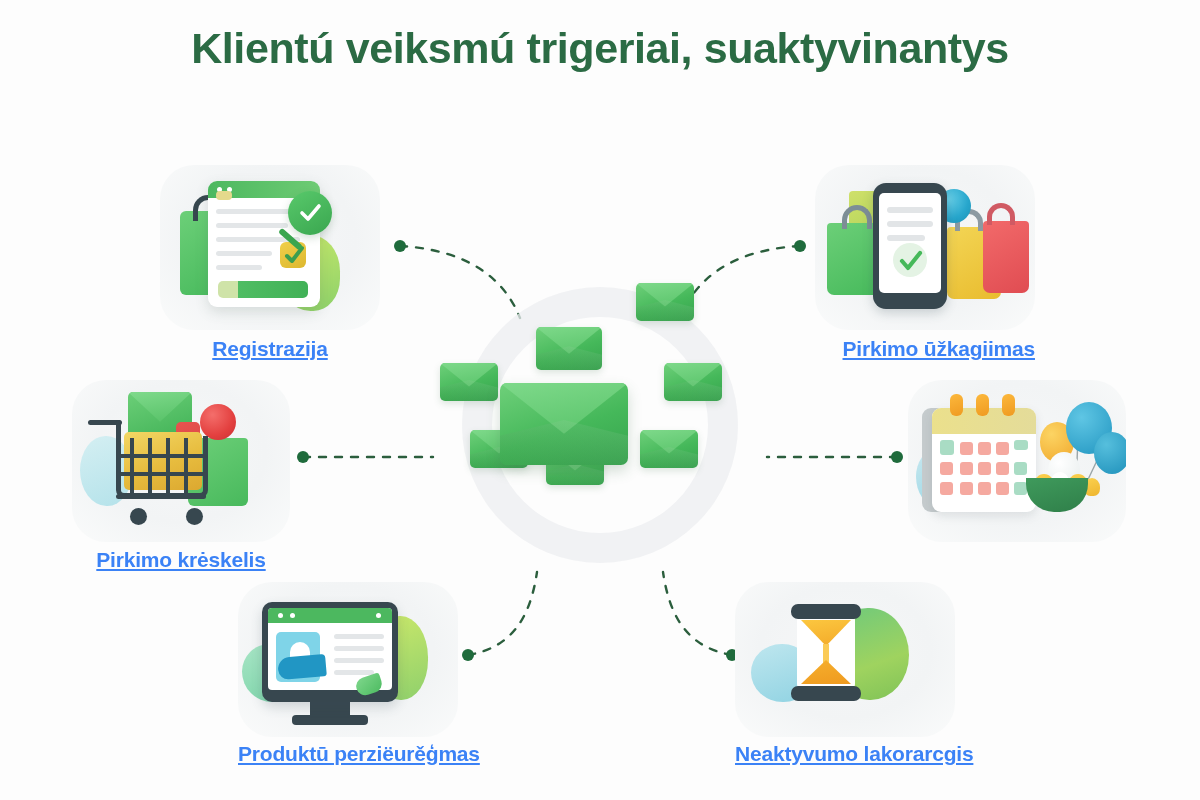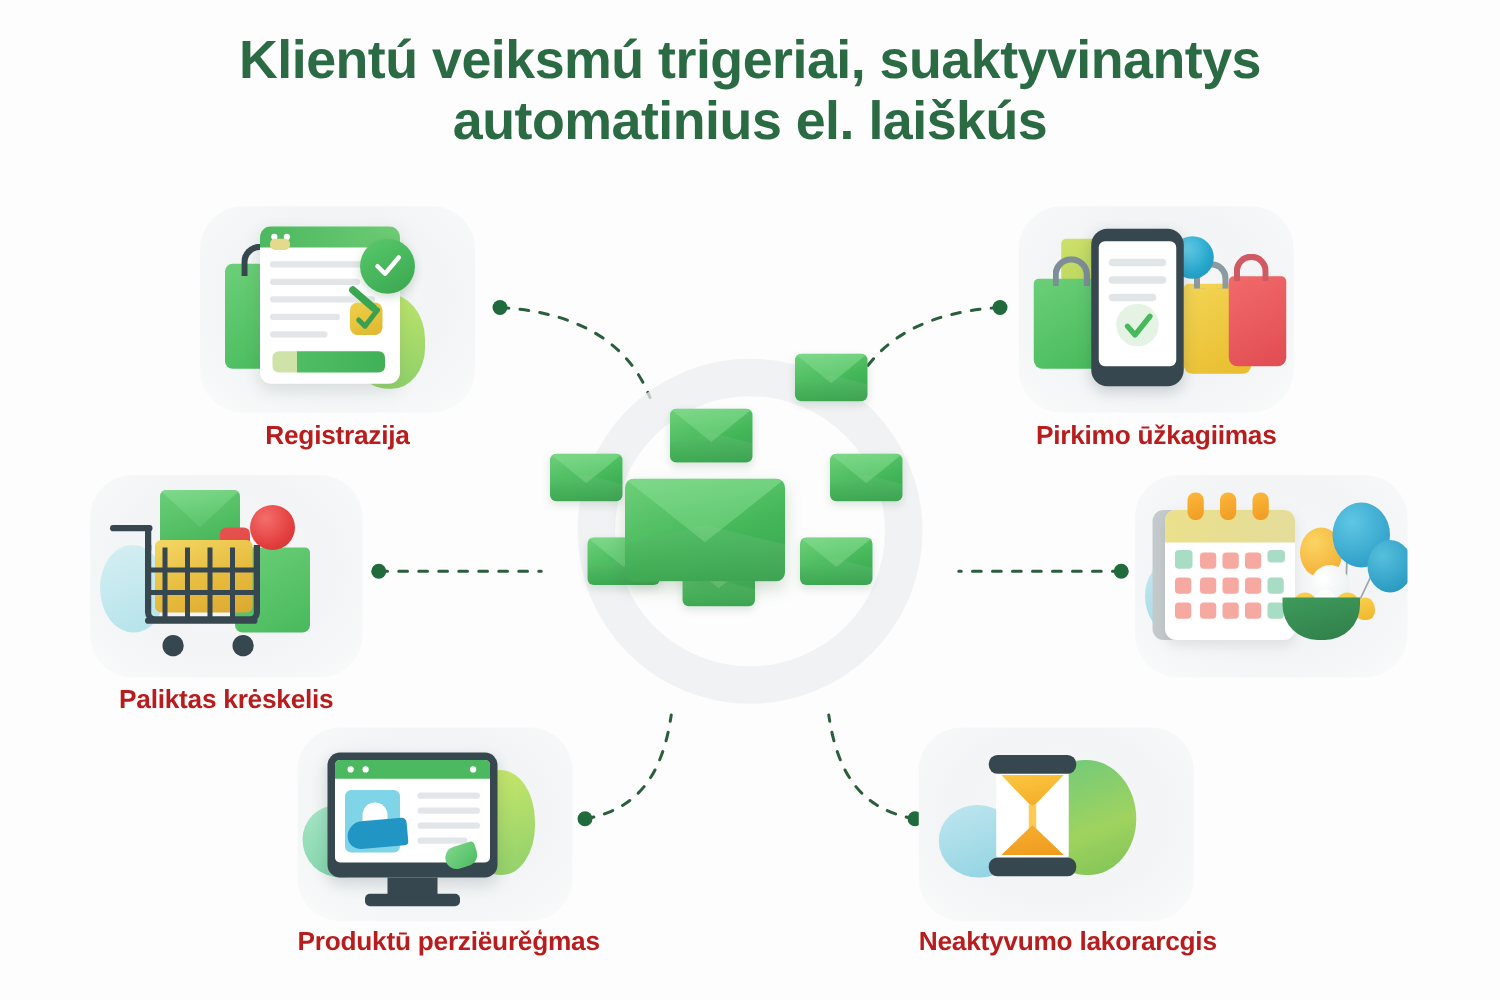--- a/index.html
+++ b/index.html
@@ -112,23 +112,24 @@
     border-radius: 34px;
     background: radial-gradient(ellipse at 50% 45%, #f6f7f8 0%, #f2f4f5 55%, #fafbfb 100%);
     overflow: hidden;
   }
   .node-label {
     position: absolute;
     width: 100%;
     text-align: center;
     font-size: 21px;
     font-weight: 700;
-    color: #b91c1c;
+    color: #3b82f6;
     letter-spacing: -0.2px;
     white-space: nowrap;
+    text-decoration: underline;
   }
 
   
   .il { position: absolute; }
   .blob { border-radius: 50%; filter: blur(0.3px); }
 
   
   .reg-bag {
     left: 20px; top: 46px; width: 58px; height: 84px;
     border-radius: 6px;
@@ -359,21 +360,20 @@
   }
   .hg-neck { left: 88px; top: 62px; width: 6px; height: 20px; background: #fbcb56; }
 </style>
 </head>
 <body>
 
 <div id="stage">
 
   <div class="title-wrap">
     <div class="title-line">Klientú veiksmú trigeriai, suaktyvinantys</div>
-    <div class="title-line">automatinius el. laiškús</div>
   </div>
 
   <svg class="connectors" viewBox="0 0 1200 800">
     <g fill="none" stroke="#2b5e3d" stroke-width="2.4" stroke-linecap="round" stroke-dasharray="7 9">
       <path d="M400,246 C470,250 505,280 520,318"></path>
       <path d="M800,246 C730,250 695,280 680,318"></path>
       <path d="M303,457 L433,457"></path>
       <path d="M897,457 L767,457"></path>
       <path d="M468,655 C510,648 530,620 537,572"></path>
       <path d="M732,655 C690,648 670,620 663,572"></path>
@@ -445,21 +445,21 @@
       <div class="il pur-phone"></div>
       <div class="il pur-screen"></div>
       <div class="il pur-sline" style="left:72px;top:42px;width:46px;"></div>
       <div class="il pur-sline" style="left:72px;top:56px;width:46px;"></div>
       <div class="il pur-sline" style="left:72px;top:70px;width:38px;"></div>
       <div class="il pur-circle"></div>
       <svg class="il" style="left:84px;top:84px;" width="24" height="24" viewBox="0 0 24 24">
         <path d="M3 12 L9 19 L21 4" stroke="#46b95a" stroke-width="4.2" fill="none" stroke-linecap="round" stroke-linejoin="round"></path>
       </svg>
     </div>
-    <div class="node-label" style="top:172px;">Pirkimo ūžkagiimas</div>
+    <div class="node-label" style="top:172px;text-align:right;">Pirkimo ūžkagiimas</div>
   </div>
 
   <div class="node" style="left:72px;top:380px;">
     <div class="icon-card" style="width:218px;height:162px;">
       <div class="il cart-blob"></div>
       <div class="il cart-env">
           <div class="il cart-env-flap"></div>
         </div>
       <div class="il cart-bag2"></div>
       <div class="il cart-red"></div>
@@ -471,21 +471,21 @@
       <div class="cart-bar" style="left:76px;top:58px;width:4px;height:60px;"></div>
       <div class="cart-bar" style="left:94px;top:58px;width:4px;height:60px;"></div>
       <div class="cart-bar" style="left:112px;top:58px;width:4px;height:60px;"></div>
       <div class="cart-bar" style="left:44px;top:92px;width:92px;height:4px;"></div>
       <div class="cart-bar" style="left:16px;top:40px;width:34px;height:5px;border-radius:3px;"></div>
       <div class="cart-bar" style="left:44px;top:40px;width:5px;height:22px;border-radius:3px;"></div>
       <div class="cart-bar" style="left:44px;top:114px;width:90px;height:5px;border-radius:3px;"></div>
       <div class="il cart-wheel" style="left:58px;"></div>
       <div class="il cart-wheel" style="left:114px;"></div>
     </div>
-    <div class="node-label" style="top:168px;">Paliktas krėskelis</div>
+    <div class="node-label" style="top:168px;">Pirkimo krėskelis</div>
   </div>
 
   <div class="node" style="left:908px;top:380px;">
     <div class="icon-card" style="width:218px;height:162px;">
       <div class="il blob" style="left:8px;top:70px;width:40px;height:56px;border-radius:50% 50% 45% 55%;background:linear-gradient(160deg,#bfe6ef,#8fd3e2);opacity:.85;"></div>
       <div class="il cal-back"></div>
       <div class="il cal-body">
           <div class="il cal-head"></div>
         </div>
       <div class="il cal-ring" style="left:42px;"></div>

